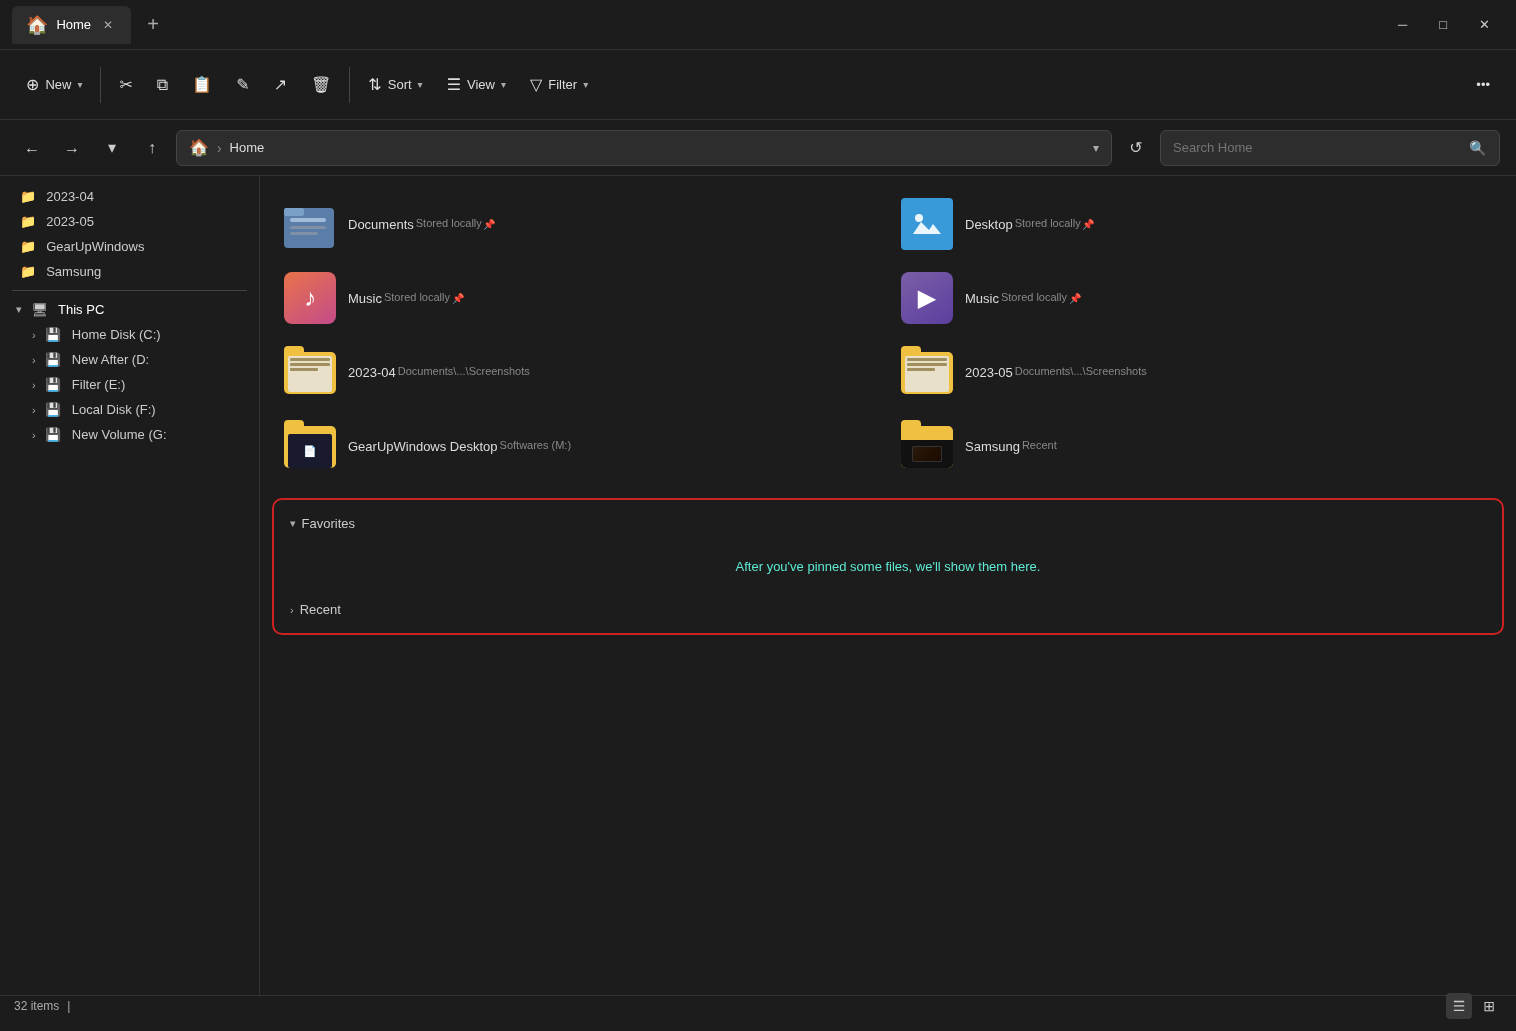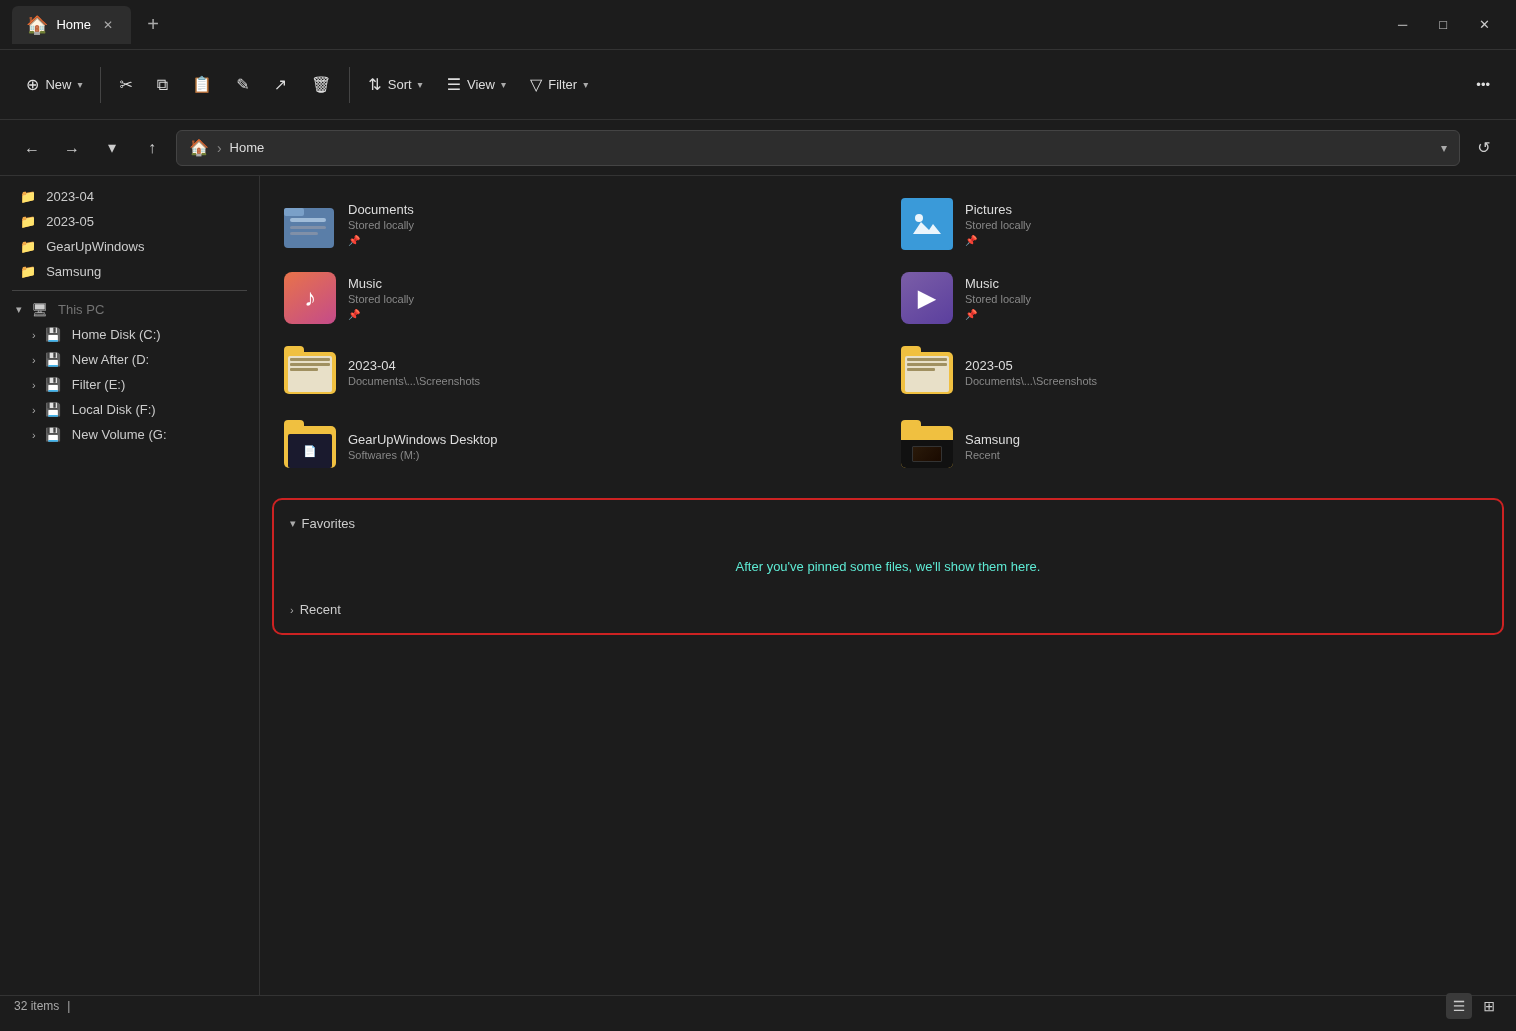--- a/index.html
+++ b/index.html
@@ -193,21 +193,21 @@
       border-radius: 4px;
       margin: 0 4px;
     }
     .sidebar-sep {
       height: 1px;
       background: #444;
       margin: 6px 12px;
     }
     .sidebar-item.pc-item { padding-left: 12px; }
     .sidebar-item.pc-child { padding-left: 28px; }
-    .this-pc-label { font-size: 13px; color: #737373; }
+    .this-pc-label { font-size: 13px; color: #ffffff; }
 
     
     .content {
       flex: 1;
       overflow-y: scroll;
       overflow-x: hidden;
       background: #1c1c1c;
       padding: 8px 0;
     }
     .content::-webkit-scrollbar { width: 14px; }
@@ -222,21 +222,21 @@
       padding: 4px 12px;
     }
     .folder-item {
       display: flex;
       align-items: center;
       gap: 12px;
       padding: 10px 12px;
       border-radius: 6px;
       cursor: pointer;
     }
-    .folder-info { display: flex; flex-direction: column; gap: 2px; }
+    .folder-info { display: flex; flex-direction: row; gap: 2px; }
     .folder-name { font-size: 13px; color: #ddd; font-weight: 500; }
     .folder-sub { font-size: 11px; color: #888; }
     .pin-icon { font-size: 10px; color: #888; margin-top: 2px; }
 
     
     .favorites-section {
       margin: 12px 12px;
       border: 2px solid #cc2222;
       border-radius: 10px;
       padding: 12px 16px;
@@ -390,20 +390,24 @@
     <span>↑</span>
   </div>
   <div class="address-bar">
     <span class="address-home-icon">🏠</span>
     <span class="address-sep">›</span>
     <span class="address-text">Home</span>
     <span class="address-chevron">▾</span>
   </div>
   <div class="address-refresh">
     <span>↺</span>
+  </div>
+  <div class="search-bar">
+    <input type="text" placeholder="Search Home" style="">
+    <span class="search-icon">🔍</span>
   </div>
 </div>
 
 <div class="main">
 
   <div class="sidebar">
     <div class="sidebar-item">
       <span>📁</span>
       <span>2023-04</span>
     </div>
@@ -475,21 +479,21 @@
       </div>
 
       <div class="folder-item">
         <div class="pic-folder-wrap">
           <svg width="32" height="28" viewBox="0 0 32 28">
             <path d="M2 24 L10 12 L18 20 L22 14 L30 24 Z" fill="white" opacity="0.9"></path>
             <circle cx="8" cy="8" r="4" fill="white" opacity="0.9"></circle>
           </svg>
         </div>
         <div class="folder-info">
-          <span class="folder-name">Pictures</span>
+          <span class="folder-name">Desktop</span>
           <span class="folder-sub">Stored locally</span>
           <span class="pin-icon">📌</span>
         </div>
       </div>
 
       <div class="folder-item">
         <div class="music-folder-wrap">
           <span style="color:white;font-size:24px;">♪</span>
         </div>
         <div class="folder-info">

